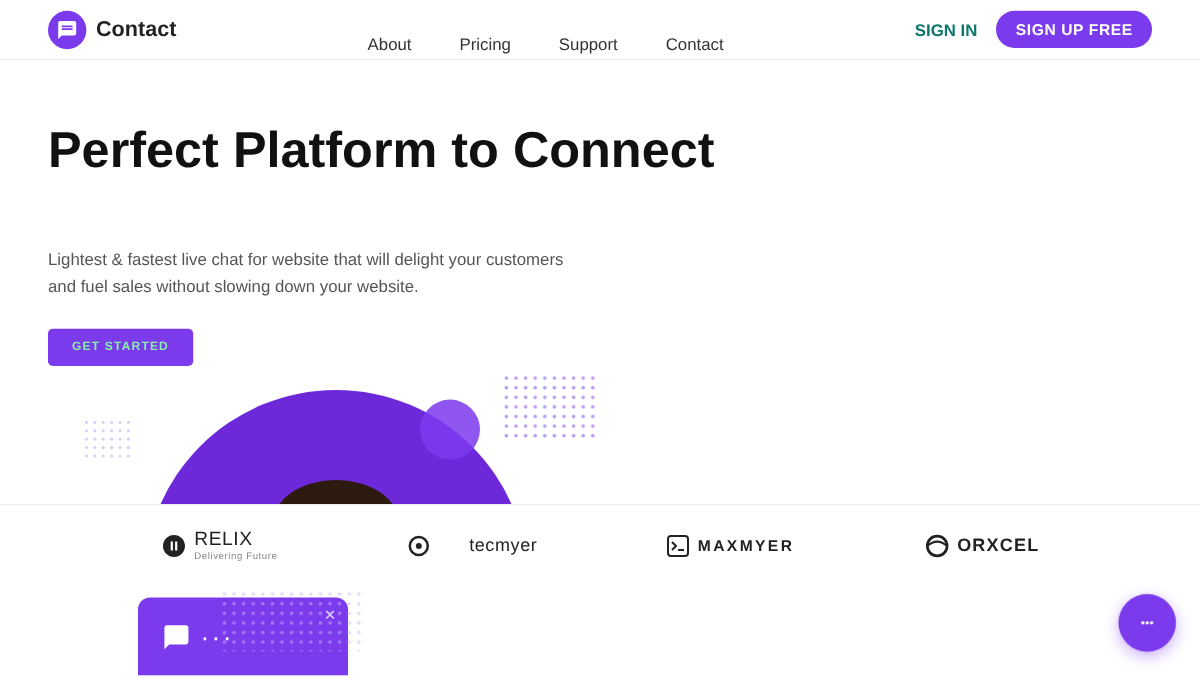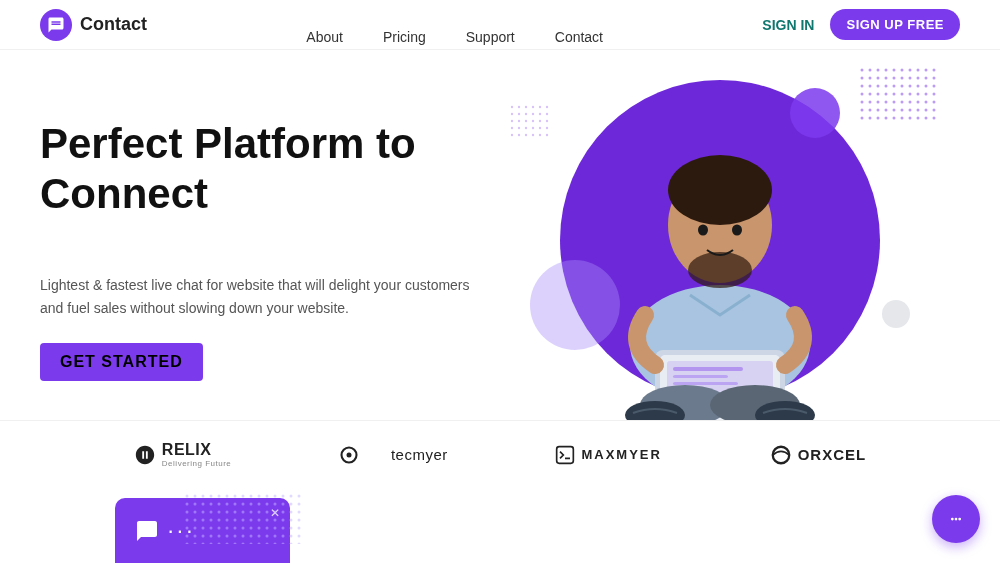--- a/index.html
+++ b/index.html
@@ -21,30 +21,30 @@
     .nav-link { font-size: 14px; color: #333; text-decoration: none; cursor: pointer; margin-top: 24px; }
     .navbar-actions { display: flex; align-items: center; gap: 16px; }
     .sign-in-btn { font-size: 14px; color: #0f766e; cursor: pointer; font-weight: 700; }
     .sign-up-btn {
       background: #7c3aed; color: #fff; border: none; padding: 8px 16px;
       border-radius: 20px; font-size: 13px; font-weight: 600; cursor: pointer; letter-spacing: 0.5px;
     }
 
     
     .hero {
-      display: flex; align-items: center; padding: 40px 40px 20px 40px;
-      position: relative; height: 370px; overflow: hidden;
+      display: flex; align-items: flex-start; padding: 40px 40px 20px 40px;
+      position: relative; height: 370px; overflow: hidden; flex-direction: column;
     }
     .hero-left { flex: 1; padding-top: 10px; z-index: 2; }
     .hero-title { font-size: 42px; font-weight: 700; line-height: 1.2; color: #111; margin-bottom: 4px; }
     .hero-title-underline { text-decoration: underline; text-underline-offset: 4px; }
     .hero-subtitle { font-size: 14px; color: #555; line-height: 1.6; max-width: 440px; margin-bottom: 24px; }
     .get-started-btn {
-      background: #7c3aed; color: #000000; border: none; padding: 10px 20px;
-      border-radius: 4px; font-size: 16px; font-weight: 700; cursor: pointer; letter-spacing: 1px;
+      background: #7c3aed; color: #86efac; border: none; padding: 10px 20px;
+      border-radius: 4px; font-size: 10px; font-weight: 700; cursor: pointer; letter-spacing: 1px;
     }
 
     
     .hero-right {
       width: 480px; height: 370px; position: relative; flex-shrink: 0;
     }
     
     .circle-main {
       width: 320px; height: 320px; background: #6d28d9;
       border-radius: 50%; position: absolute; top: 20px; left: 80px;
@@ -184,21 +184,21 @@
     </svg>
   </div>
 </section>
 
 <section class="logos-section">
   <div class="logo-item">
     <svg width="22" height="22" viewBox="0 0 24 24" fill="#222">
       <path d="M12 2C6.48 2 2 6.48 2 12s4.48 10 10 10 10-4.48 10-10S17.52 2 12 2zm-1 14H9V8h2v8zm4 0h-2V8h2v8z"></path>
     </svg>
     <div>
-      <span class="logo-text" style="font-size:16px;font-weight:700;">RELIX</span>
+      <span class="logo-text" style="font-size:16px;font-weight:400;">RELIX</span>
       <span class="logo-subtext">Delivering Future</span>
     </div>
   </div>
   <div class="logo-item">
     <svg width="20" height="20" viewBox="0 0 24 24" fill="#222">
       <circle cx="12" cy="12" r="9" stroke="#222" stroke-width="2.5" fill="none"></circle>
       <circle cx="12" cy="12" r="3" fill="#222"></circle>
     </svg>
     <span class="logo-text" style="font-weight:500;margin-left:26px;">tecmyer</span>
   </div>

